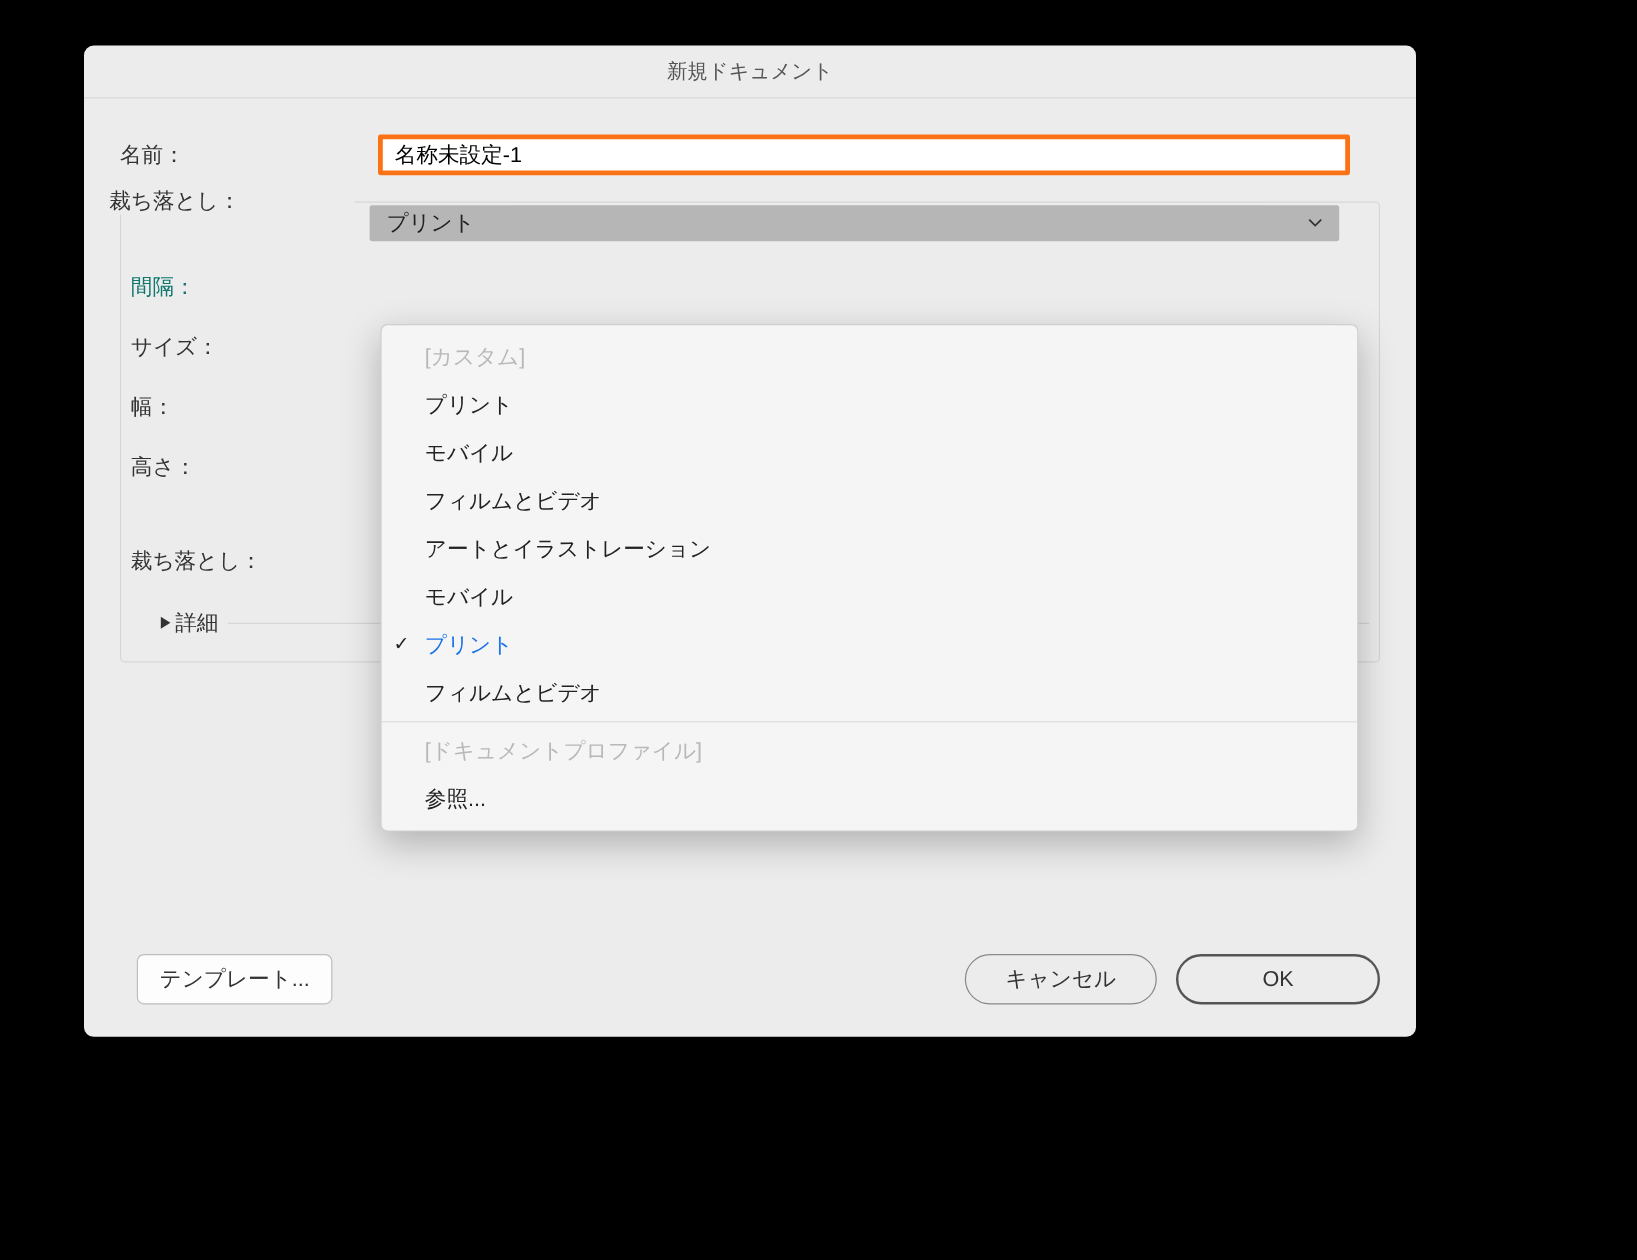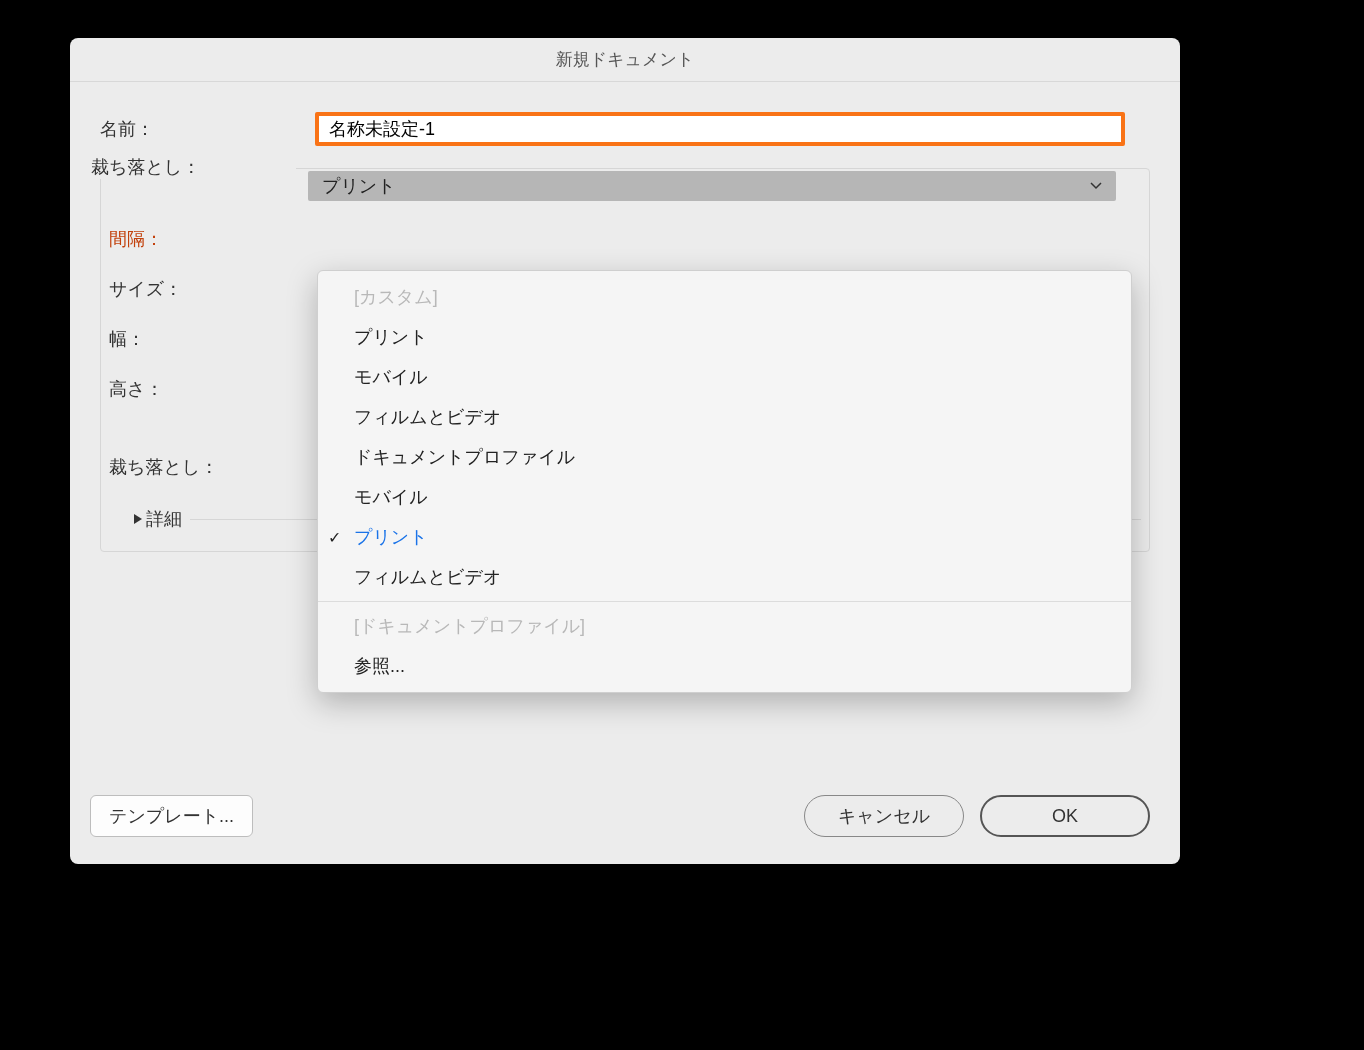--- a/index.html
+++ b/index.html
@@ -46,21 +46,21 @@
       margin-bottom: 22px;
     }
     .label {
       width: 215px;
       text-align: left;
       font-size: 18px;
       color: #333;
       padding-right: 6px;
     }
     .label-dim {
-      color: #c2410c;
+      color: #0f766e;
     }
     .name-input {
       flex: 1;
       height: 34px;
       border: 4px solid #f97316;
       background: #fff;
       font-size: 18px;
       padding: 0 10px;
       outline: none;
       border-radius: 2px;
@@ -181,21 +181,21 @@
       margin-top: 18px;
     }
     .colormode-row .sep {
       padding: 0 4px;
     }
     .footer {
       height: 80px;
       display: flex;
       align-items: center;
       justify-content: space-between;
-      padding: 0 30px 16px 20px;
+      padding: 0 30px 16px 44px;
     }
     .btn {
       height: 42px;
       border: 1.5px solid #888;
       border-radius: 21px;
       background: transparent;
       font-size: 18px;
       padding: 0 28px;
       color: #333;
       cursor: default;
@@ -314,21 +314,21 @@
         <div class="dd-item">
           <span>プリント</span>
         </div>
         <div class="dd-item">
           <span>モバイル</span>
         </div>
         <div class="dd-item">
           <span>フィルムとビデオ</span>
         </div>
         <div class="dd-item">
-          <span>ドキュメントプロファイル</span>
+          <span>アートとイラストレーション</span>
         </div>
         <div class="dd-item">
           <span>モバイル</span>
         </div>
         <div class="dd-item selected">
           <span class="check">✓</span>
           <span>プリント</span>
         </div>
         <div class="dd-item">
           <span>フィルムとビデオ</span>

